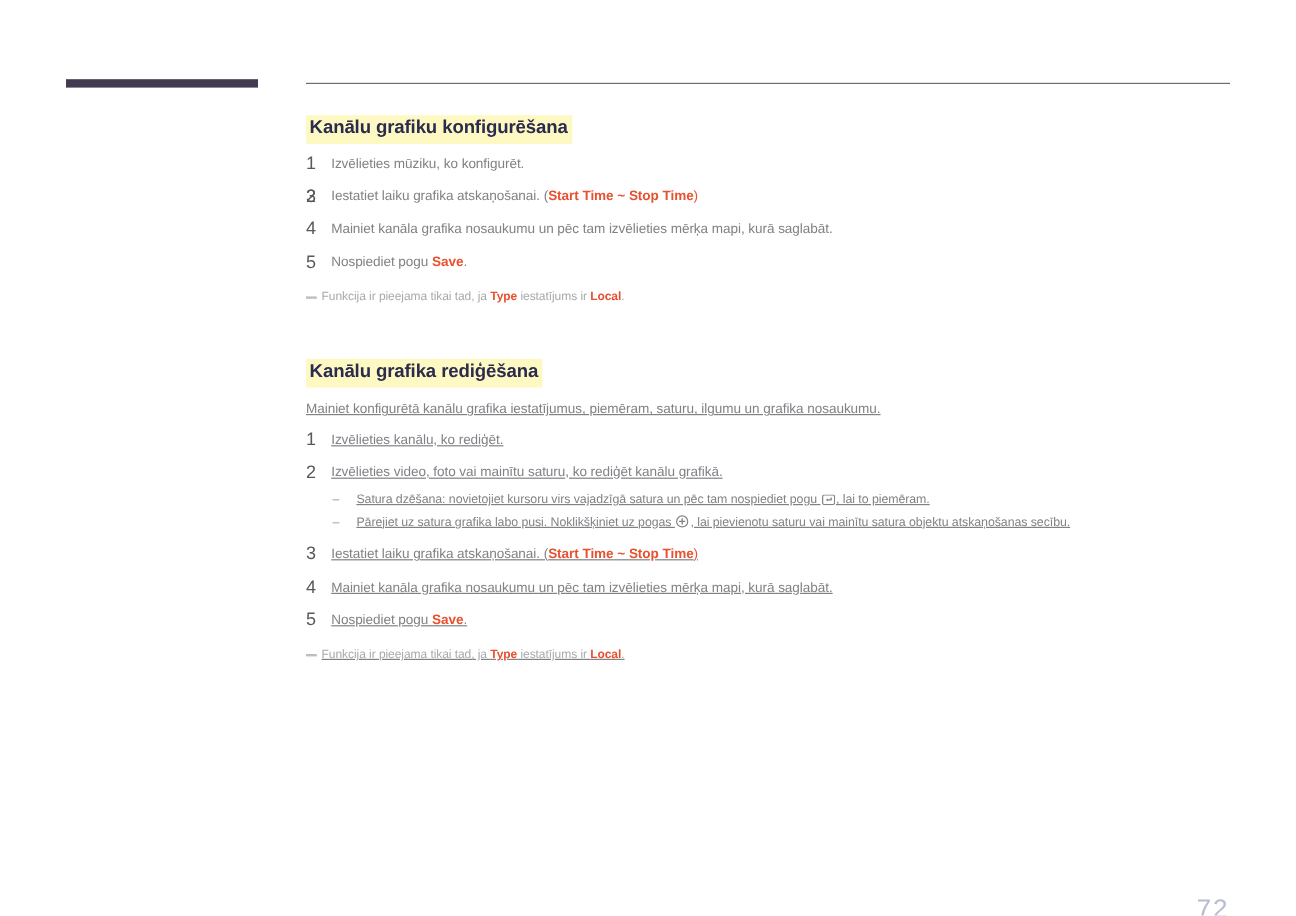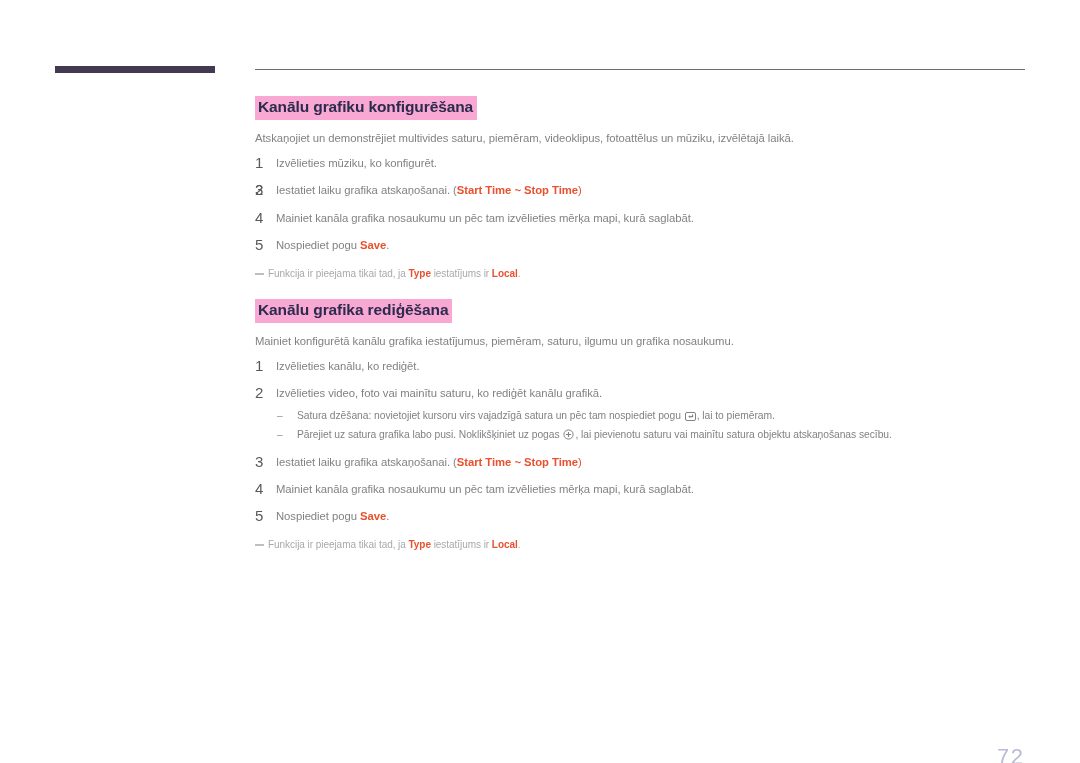--- a/index.html
+++ b/index.html
@@ -46,29 +46,30 @@
     top: 96px;
     width: 790px;
   }
 
   
   .section-title {
     display: inline-block;
     font-size: 15.5px;
     font-weight: bold;
     color: #2b2b4e;
-    background: #f9a8d4;
+    background: #fef9c3;
     padding: 2px 4px 3px 3px;
     line-height: 1.22;
     letter-spacing: -0.1px;
     margin: 0;
   }
 
   .section + .section {
-    margin-top: 18px;
+    margin-top: 45px;
+    text-decoration: underline;
   }
 
   .intro {
     font-size: 11.3px;
     color: #808285;
     margin: 11px 0 0 0;
     line-height: 1.35;
     letter-spacing: -0.05px;
   }
 
@@ -178,21 +179,20 @@
 <div class="page">
 
   <div class="hdr-bar"></div>
   <div class="hdr-rule"></div>
 
   <div class="content">
 
     <div class="section">
       <h2 class="section-title">Kanālu grafiku konfigurēšana</h2>
 
-      <p class="intro">Atskaņojiet un demonstrējiet multivides saturu, piemēram, videoklipus, fotoattēlus un mūziku, izvēlētajā laikā.</p>
 
       <ul class="steps">
 
         <li class="step">
           <span class="step-num">1</span>
           <span>Izvēlieties mūziku, ko konfigurēt.</span>
         </li>
 
         <li class="step">
           <span class="step-num">2</span>

